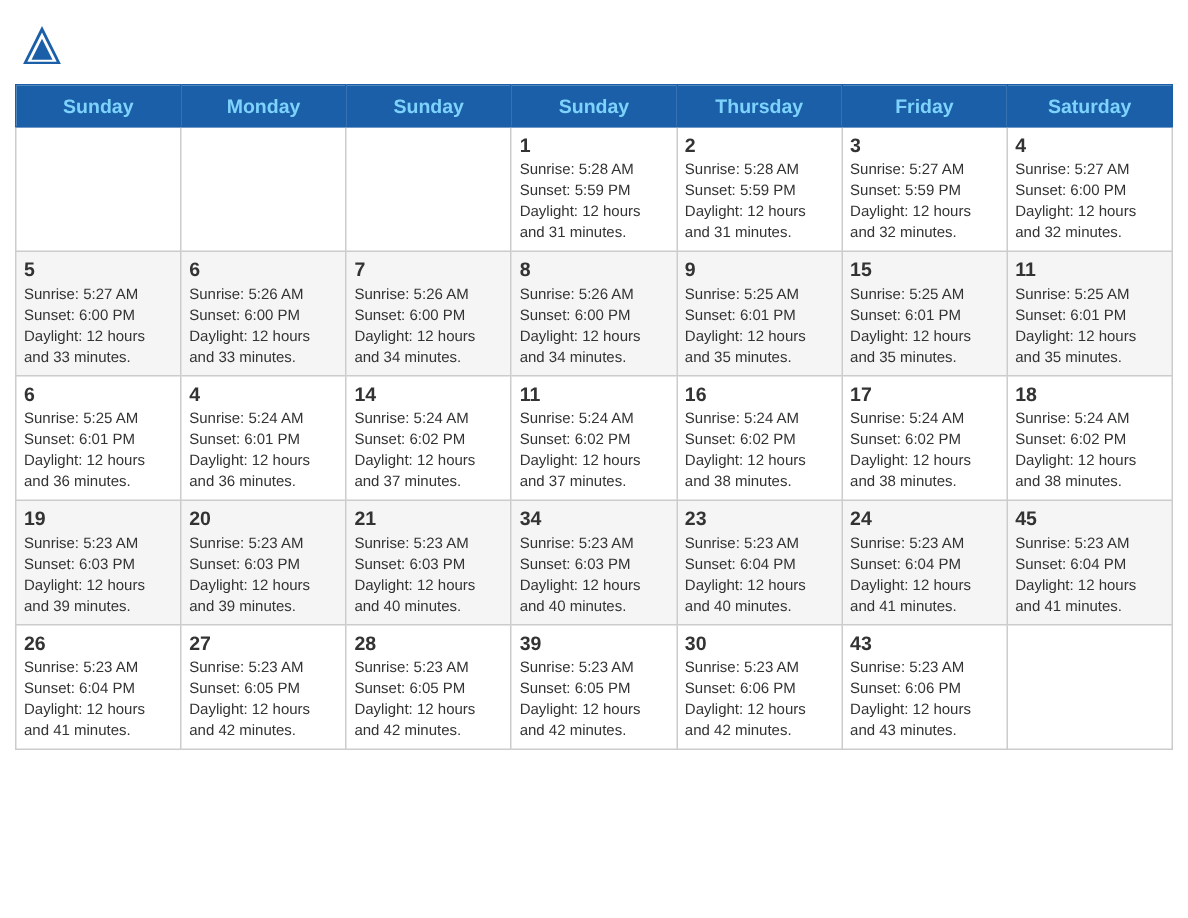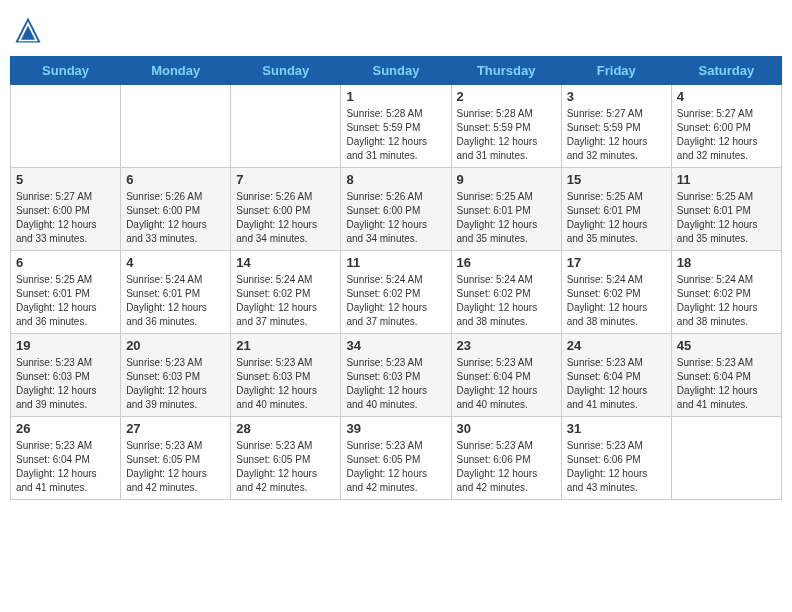--- a/index.html
+++ b/index.html
@@ -248,19 +248,19 @@
         </td>
         <td>
           <div class="day-number">39</div>
           <div class="day-info">Sunrise: 5:23 AM<br>Sunset: 6:05 PM<br>Daylight: 12 hours and 42 minutes.</div>
         </td>
         <td>
           <div class="day-number">30</div>
           <div class="day-info">Sunrise: 5:23 AM<br>Sunset: 6:06 PM<br>Daylight: 12 hours and 42 minutes.</div>
         </td>
         <td>
-          <div class="day-number">31</div>
+          <div class="day-number">43</div>
           <div class="day-info">Sunrise: 5:23 AM<br>Sunset: 6:06 PM<br>Daylight: 12 hours and 43 minutes.</div>
         </td>
         <td class="empty-cell"></td>
       </tr>
     </tbody>
 </table>
 
 </body></html>

